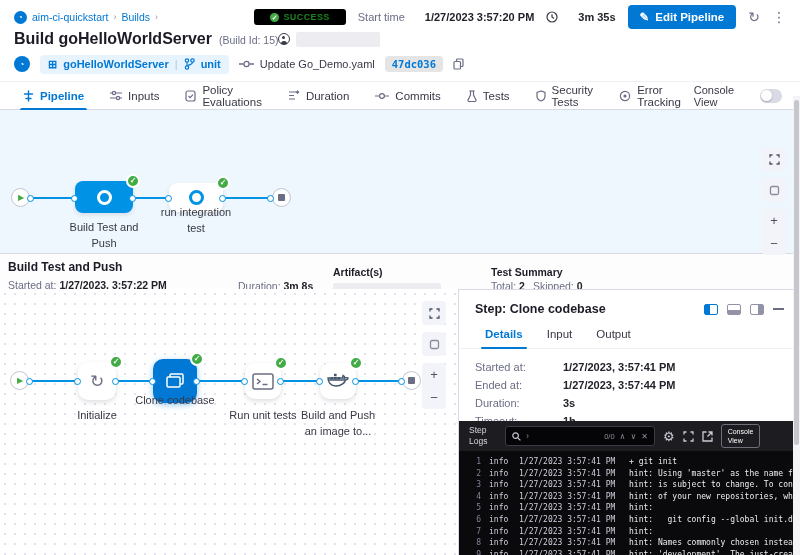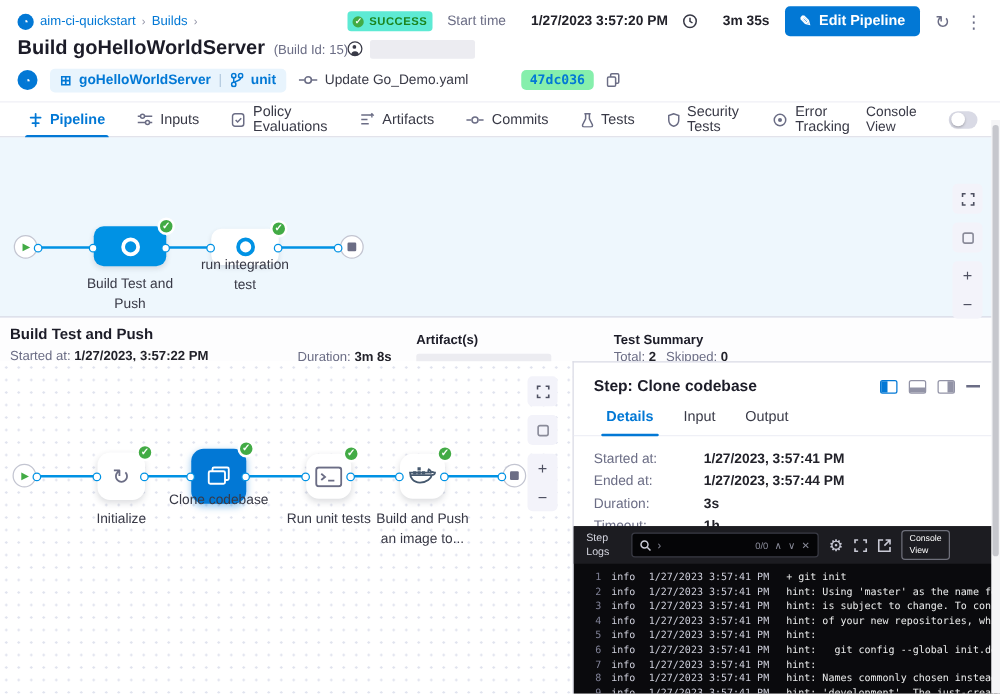--- a/index.html
+++ b/index.html
@@ -6,40 +6,40 @@
   html,body { width:800px; height:555px; overflow:hidden; }
   body { font-family:"Liberation Sans", sans-serif; color:#22222a; background:#fff; position:relative; }
 
   
   .header { padding:8px 14px 0 14px; background:#fff; }
   .hrow1 { display:flex; align-items:center; justify-content:space-between; height:18px; }
   .crumbs { display:flex; align-items:center; gap:5px; font-size:10.5px; color:#0278d5; }
   .crumb-sep { color:#9293a6; font-size:9px; }
   .harness-dot { width:13px; height:13px; border-radius:50%; background:#0278d5; display:inline-flex; align-items:center; justify-content:center; color:#fff; font-size:8px; }
   .hrow1-right { display:flex; align-items:center; gap:12px; }
-  .badge-success { display:inline-flex; align-items:center; gap:4px; background:#5eead4; color:#1b841d; font-size:9px; font-weight:bold; letter-spacing:.4px; padding:3px 4px; border-radius:3px; }
+  .badge-success { display:inline-flex; align-items:center; gap:4px; background:#000000; color:#1b841d; font-size:9px; font-weight:bold; letter-spacing:.4px; padding:3px 16px; border-radius:3px; }
   .badge-success .dot { width:9px; height:9px; border-radius:50%; background:#42ab45; color:#fff; font-size:7px; line-height:9px; text-align:center; }
   .meta { font-size:11px; color:#6b6d85; display:flex; gap:20px; align-items:center;}
   .meta b { color:#22222a; font-weight:600; }
   .btn-primary { display:inline-flex; align-items:center; gap:6px; background:#0278d5; color:#fff; font-size:11.5px; font-weight:600; border:none; border-radius:4px; padding:5px 12px; cursor:pointer; }
   .icon-btn { background:none; border:none; color:#6b6d85; font-size:14px; cursor:pointer; line-height:1; }
   .hrow2 { display:flex; align-items:center; margin-top:4px; }
   .title-line { display:flex; align-items:baseline; gap:7px; }
   .page-title { font-size:16px; font-weight:bold; color:#1c1c28; }
   .build-id { font-size:10.5px; color:#6b6d85; }
   .user-chip { display:flex; align-items:center; gap:6px; }
   .person-icon { width:12px; height:12px; border:1.3px solid #383946; border-radius:50%; position:relative; }
   .person-icon::before { content:""; position:absolute; top:1.5px; left:3px; width:3px; height:3px; border-radius:50%; background:#383946; }
   .person-icon::after { content:""; position:absolute; bottom:0.5px; left:1.2px; width:6.5px; height:3px; border-radius:4px 4px 0 0; background:#383946; }
   .redacted { background:#ececf1; border-radius:2px; }
   .hrow3 { display:flex; align-items:center; gap:10px; margin-top:6px; height:20px; }
   .repo-pill { display:flex; align-items:center; gap:6px; background:#e8f4fd; border-radius:4px; padding:3px 8px; font-size:11px; color:#0278d5; font-weight:600; }
   .repo-pill .sep { color:#b0c7dd; font-weight:400; }
   .commit-line { display:flex; align-items:center; gap:6px; font-size:11px; color:#383946; }
-  .hash-pill { background:#86efac; color:#0278d5; font-family:"DejaVu Sans Mono", monospace; font-size:10.5px; font-weight:bold; padding:2px 7px; border-radius:4px;margin-left:32px; }
+  .hash-pill { background:#e5e5e5; color:#0278d5; font-family:"DejaVu Sans Mono", monospace; font-size:10.5px; font-weight:bold; padding:2px 7px; border-radius:4px; }
   svg.mini { display:block; }
 
   
   .tabbar { display:flex; align-items:stretch; border-bottom:1px solid #d9dae5; border-top:1px solid #eff0f6; margin-top:7px; height:29px; padding:0 10px; background:#fff; justify-content:space-between;}
   .tabs { display:flex; }
   .tab { display:flex; align-items:center; gap:6px; padding:0 13px; font-size:11.5px; color:#383946; cursor:pointer; position:relative; }
   .tab .ticon { color:#6b6d85; display:flex; }
   .tab.active { color:#0278d5; font-weight:bold; }
   .tab.active .ticon { color:#0278d5; }
   .tab.active::after { content:""; position:absolute; left:10px; right:10px; bottom:-1px; height:2.5px; background:#0278d5; border-radius:2px 2px 0 0; }
@@ -240,21 +240,21 @@
         </span>
       <span>Policy Evaluations</span>
     </div>
     <div class="tab">
       <span class="ticon">
           <svg class="mini" width="12" height="11" viewBox="0 0 12 11">
             <path d="M1 2h7M1 5.5h5M1 9h6" stroke="currentColor" stroke-width="1.2"></path>
             <path d="M9.5 1v3M8 2.5L9.5 1 11 2.5" fill="none" stroke="currentColor" stroke-width="1.1"></path>
           </svg>
         </span>
-      <span>Artifacts</span>
+      <span>Duration</span>
     </div>
     <div class="tab">
       <span class="ticon">
           <svg class="mini" width="14" height="10" viewBox="0 0 14 10">
             <circle cx="7" cy="5" r="2.4" fill="none" stroke="currentColor" stroke-width="1.2"></circle>
             <path d="M0 5h4M10 5h4" stroke="currentColor" stroke-width="1.2"></path>
           </svg>
         </span>
       <span>Commits</span>
     </div>

